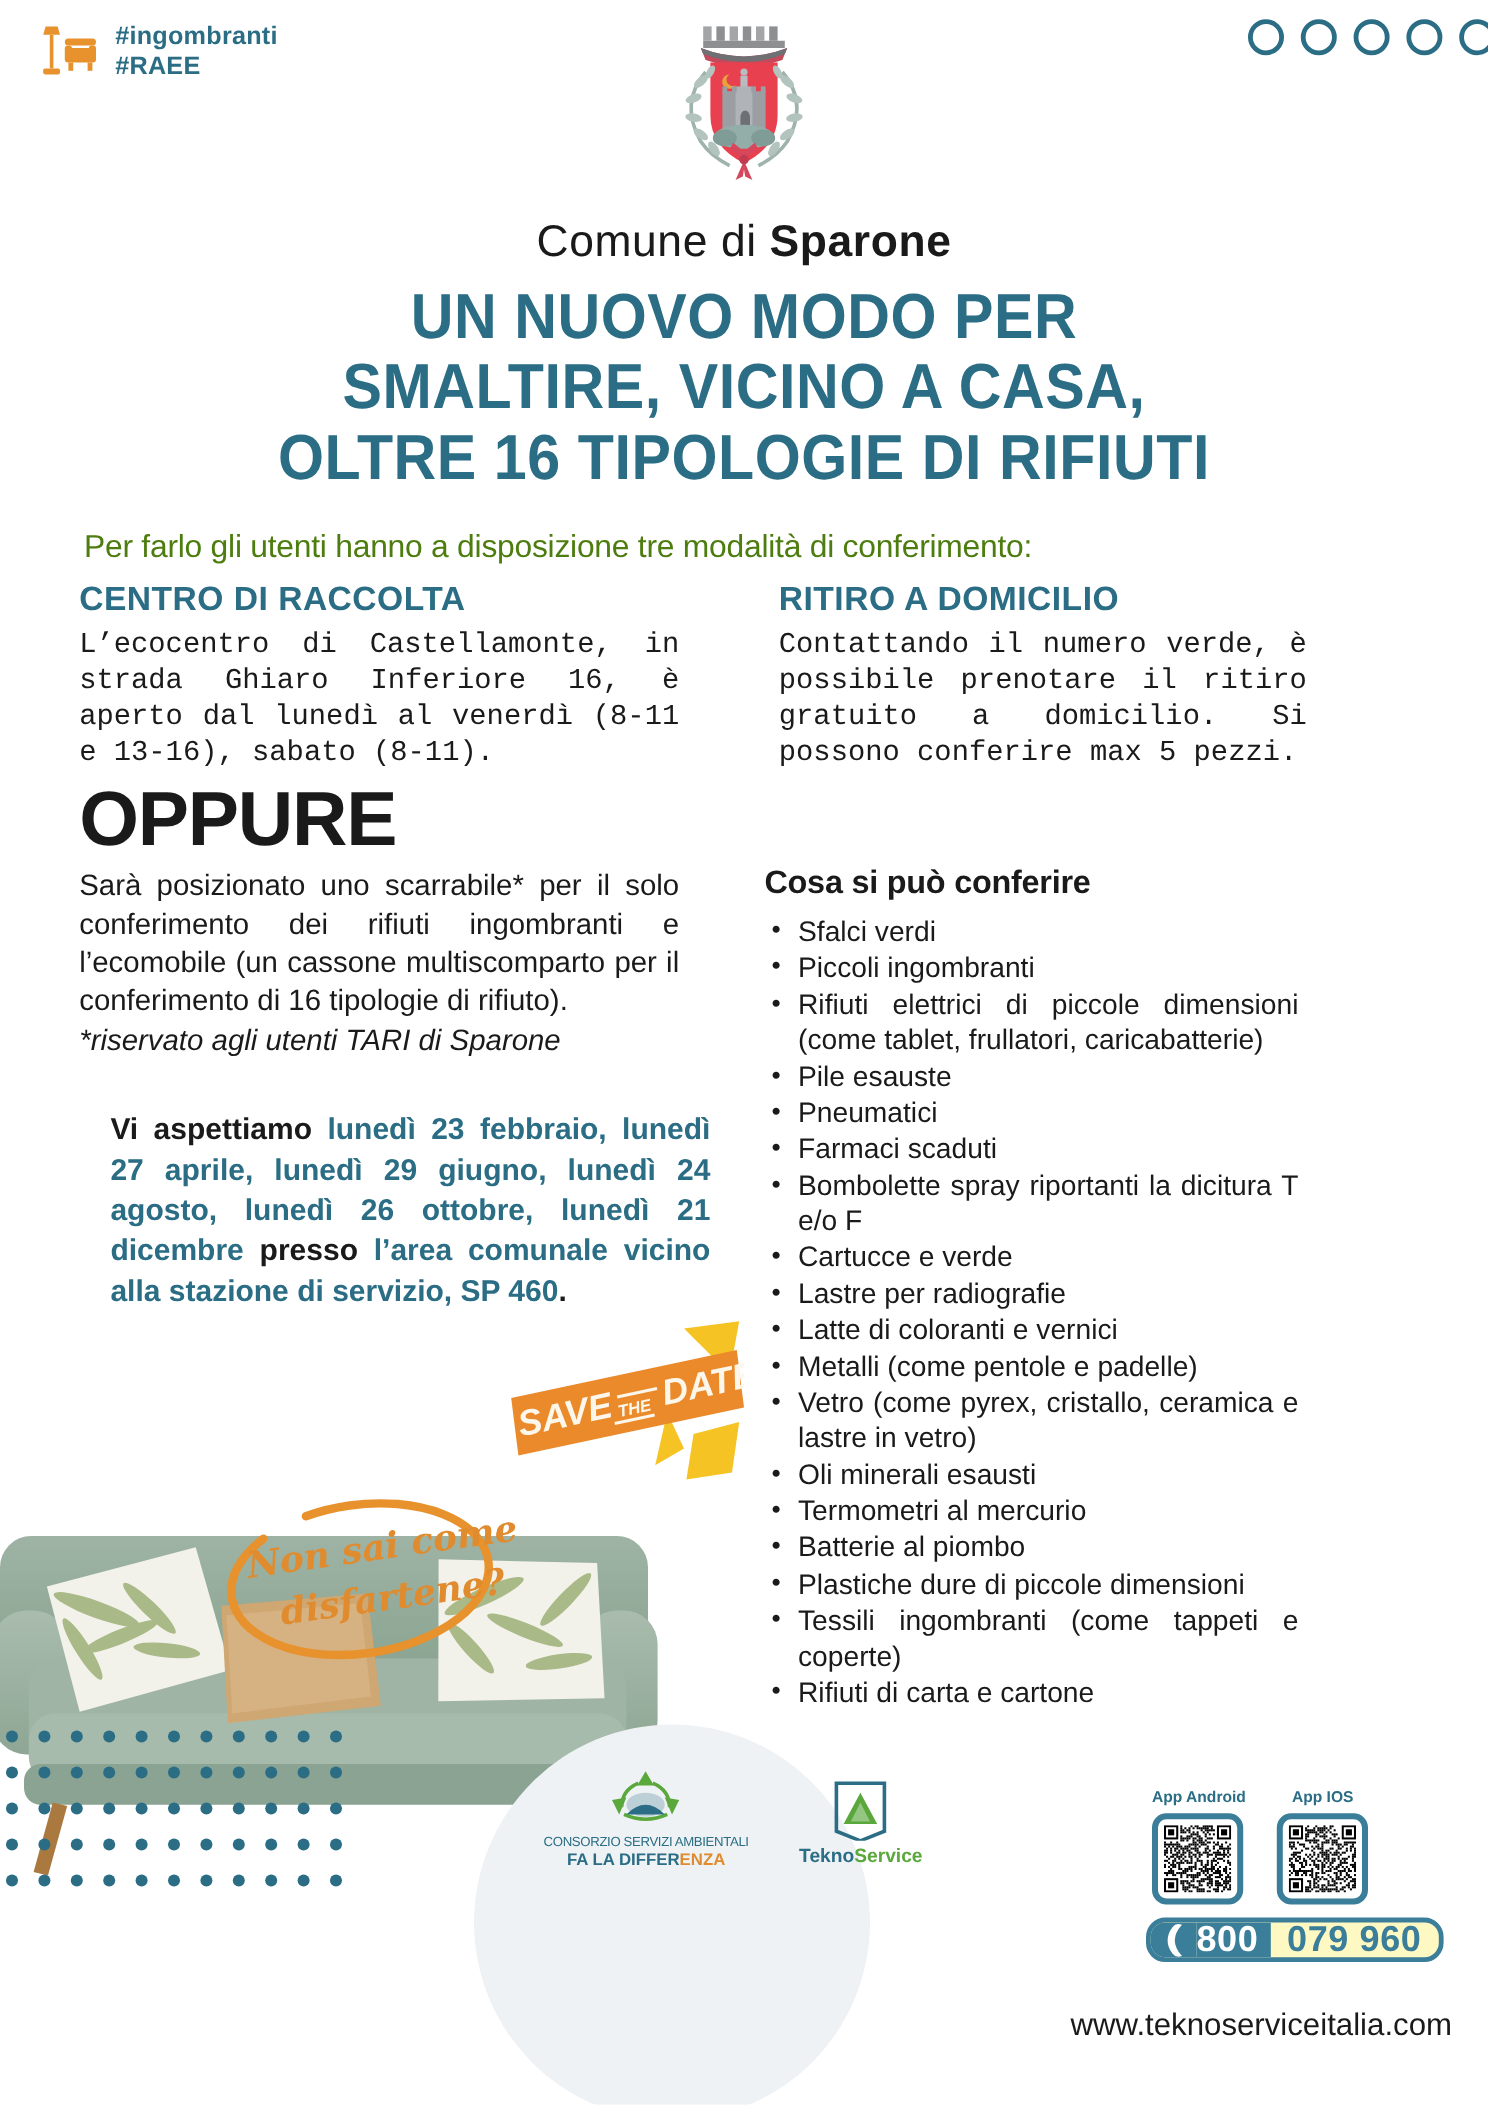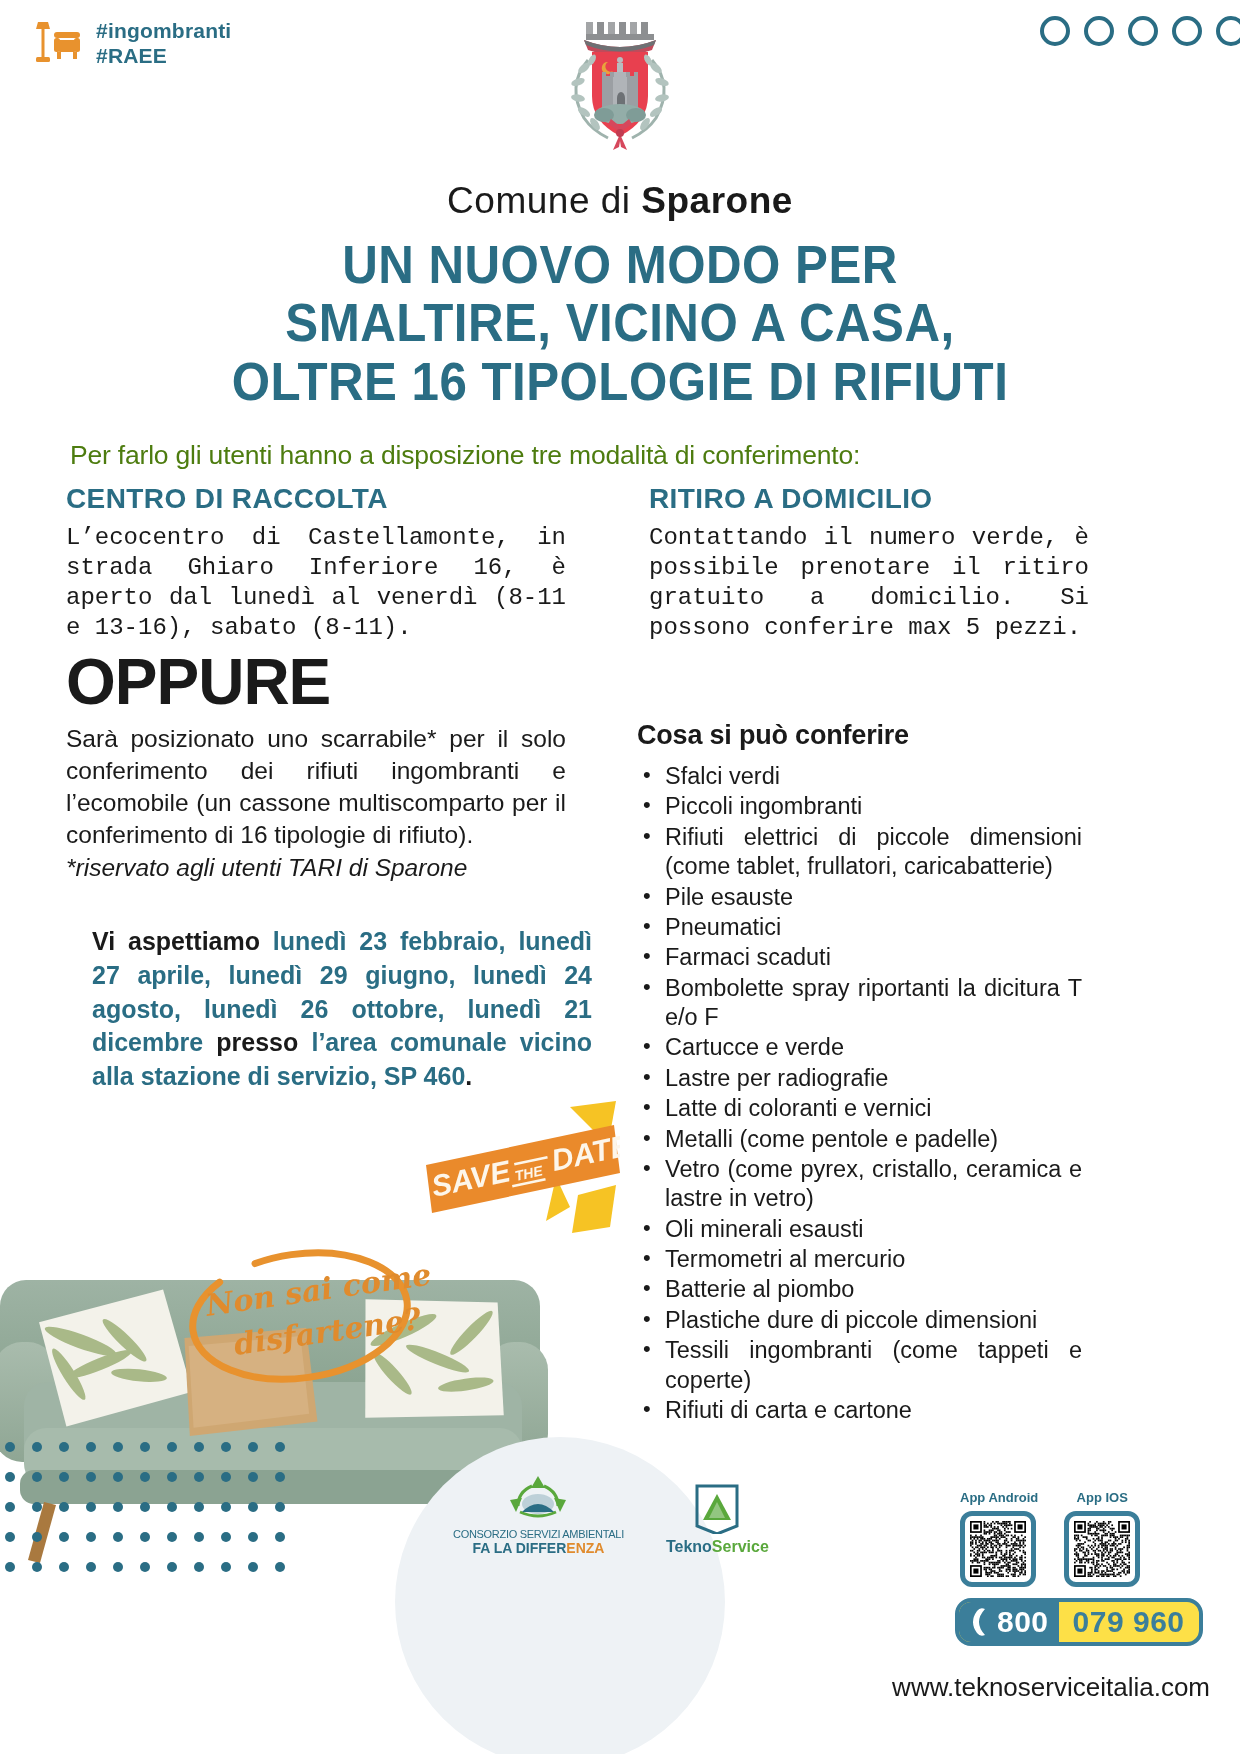--- a/index.html
+++ b/index.html
@@ -141,21 +141,21 @@
   .qr-frame {
     width:76px; height:76px; border:5px solid #3b7e9a; border-radius:12px;
     background:#fff; padding:5px; display:flex; align-items:center; justify-content:center;
   }
   .qr { width:100%; height:100%; }
 
   
   .greenline { position:absolute; left:955px; top:1598px; display:flex; align-items:center; }
   .phone-badge {
     display:flex; align-items:center; border:4px solid #3b7e9a; border-radius:16px;
-    height:48px; overflow:hidden; background:#fde047;
+    height:37px; overflow:hidden; background:#fef9c3;
   }
   .phone-icon-cell {
     background:#3b7e9a; color:#fff; height:100%; display:flex; align-items:center;
     padding:0 6px 0 10px;
   }
   .phone-num1 {
     background:#3b7e9a; color:#fff; font-size:30px; font-weight:bold;
     padding:0 10px 0 0; height:100%; display:flex; align-items:center; letter-spacing:.5px;
   }
   .phone-num2 {

